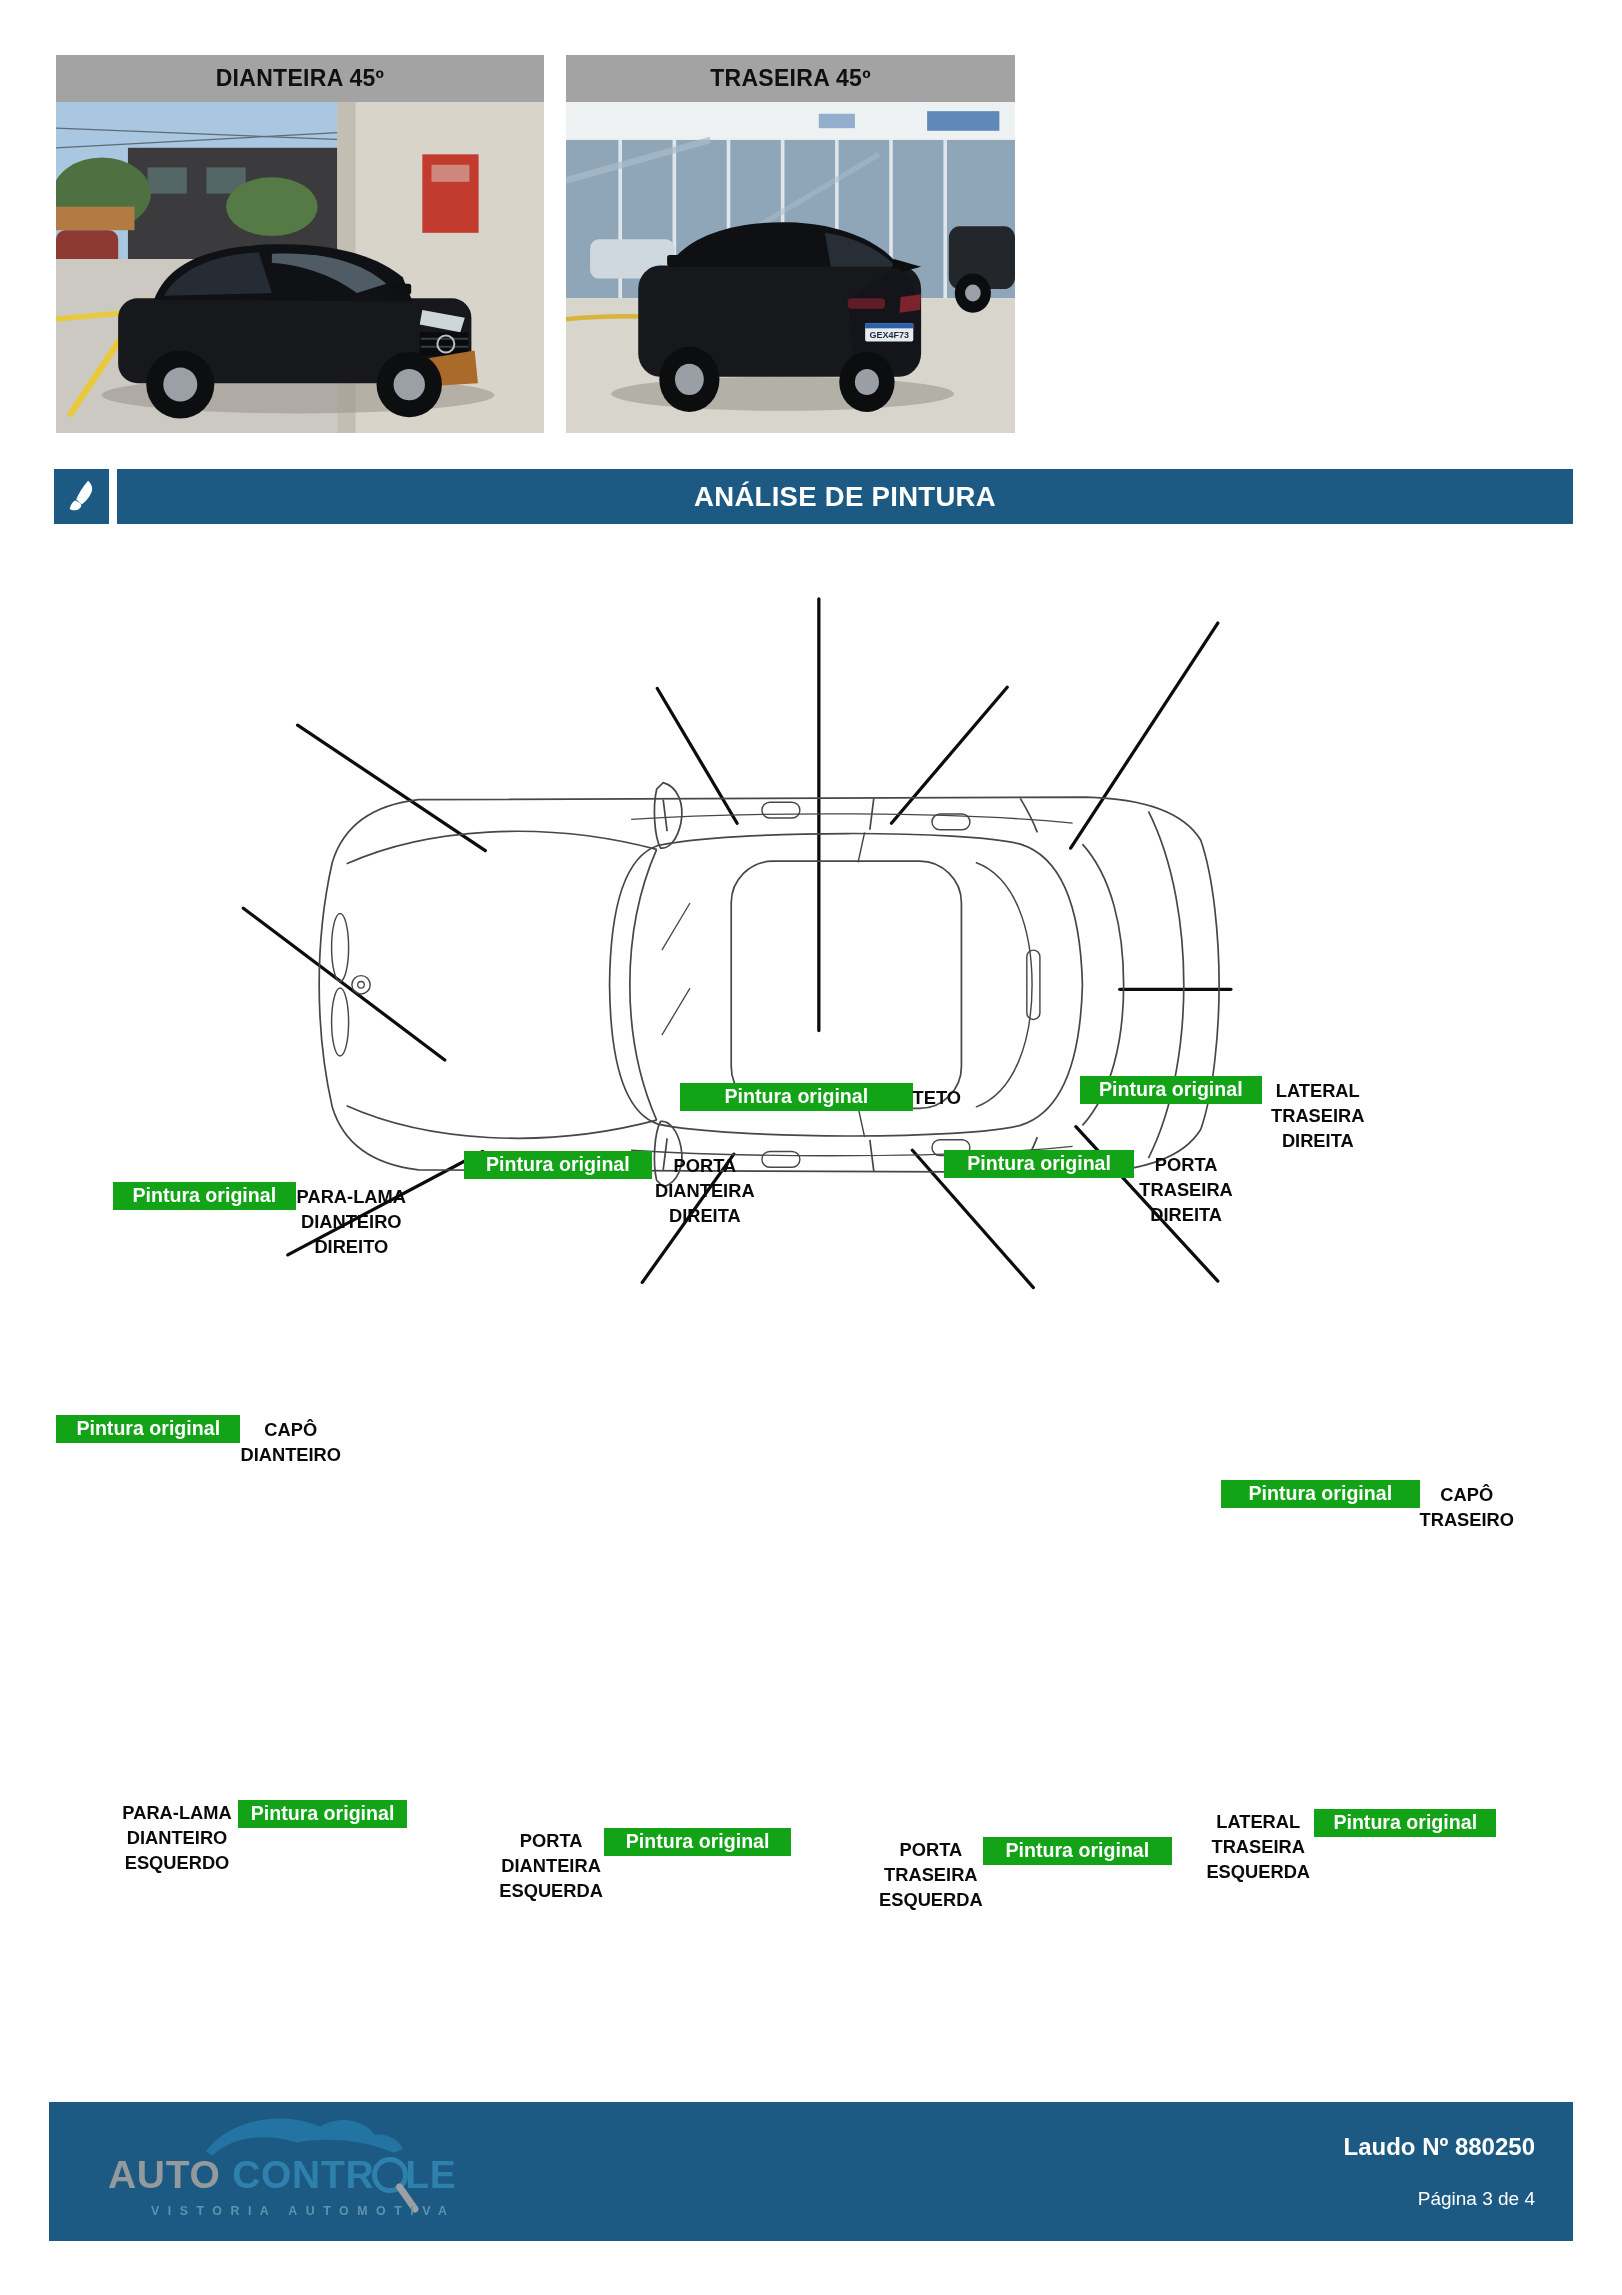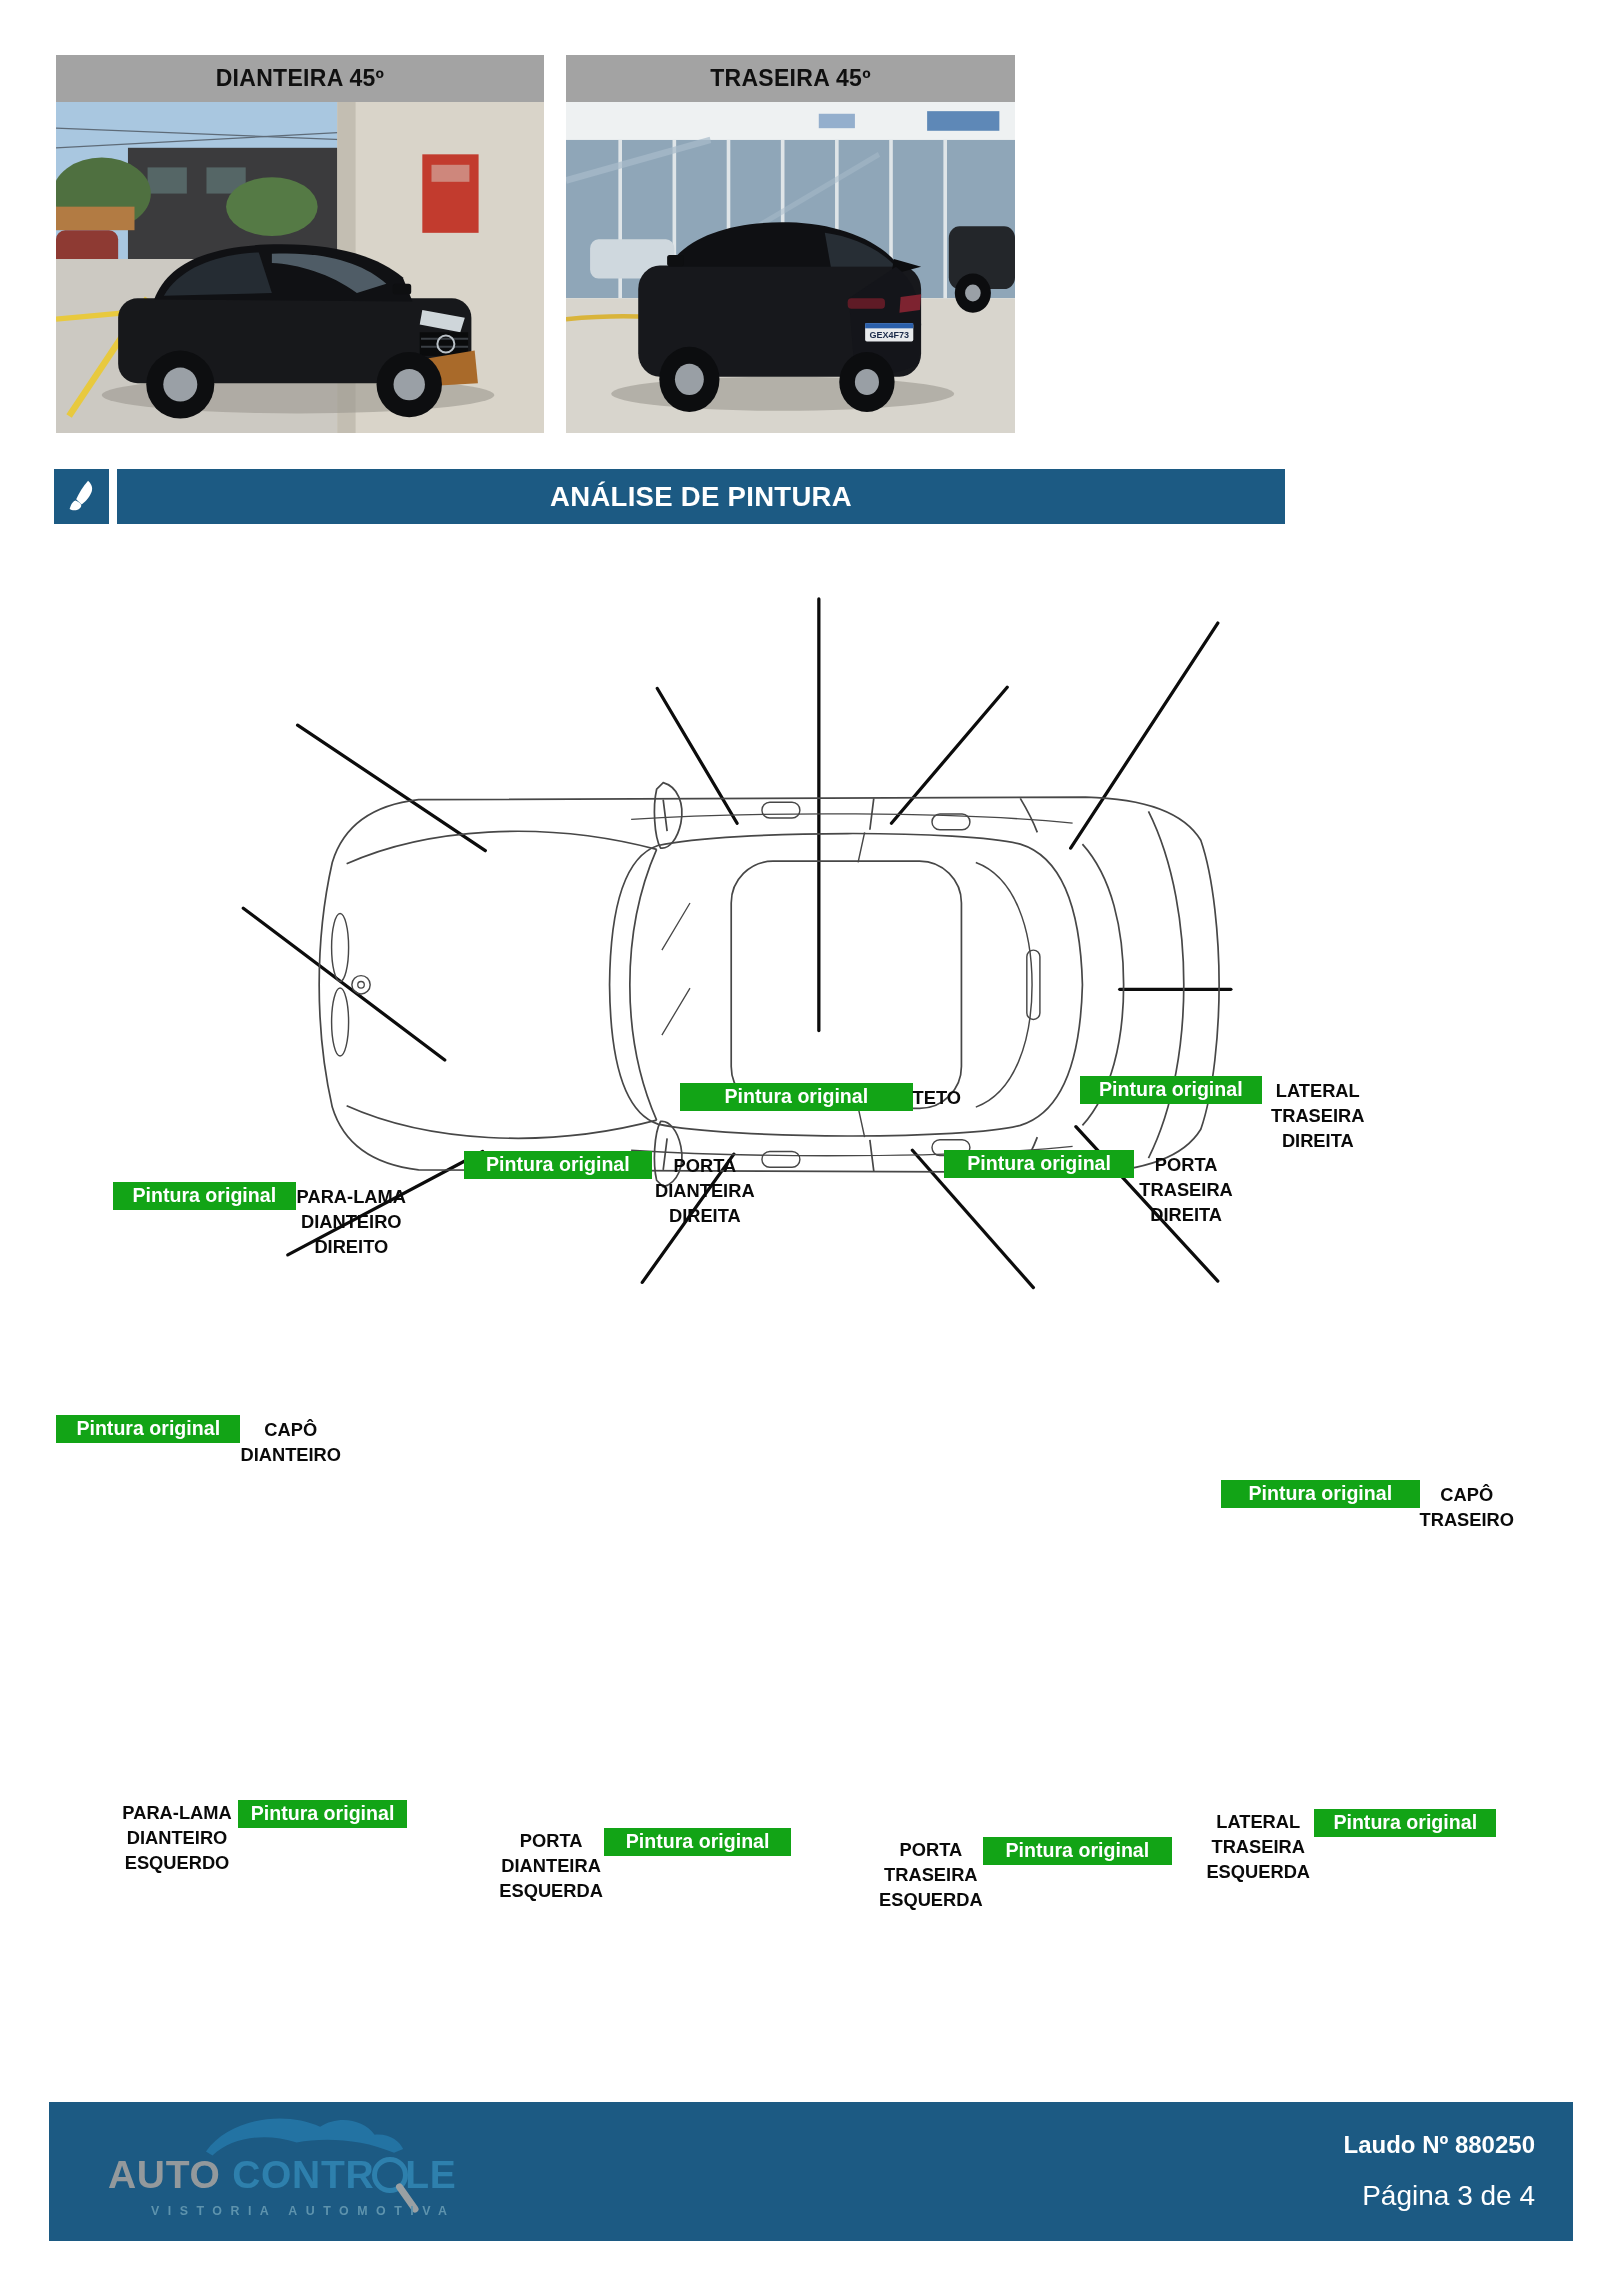--- a/index.html
+++ b/index.html
@@ -10,21 +10,21 @@
   .photo-card{position:absolute;top:55px;}
   .photo-card.front{left:56px;width:488px;}
   .photo-card.rear{left:566px;width:449px;}
   .photo-caption{height:47px;background:#a3a3a3;display:flex;align-items:center;justify-content:center;
                  font-size:23px;font-weight:bold;color:#101010;letter-spacing:0.3px;}
   .photo-frame{display:block;width:100%;height:331px;}
 
   
   .sec-icon{position:absolute;left:54px;top:469px;width:55px;height:55px;background:var(--bar,#1c5a83);
             display:flex;align-items:center;justify-content:center;}
-  .sec-bar{position:absolute;left:117px;top:469px;width:1168px;height:55px;background:var(--bar,#1c5a83);
+  .sec-bar{position:absolute;left:117px;top:469px;width:1456px;height:55px;background:var(--bar,#1c5a83);
            display:flex;align-items:center;justify-content:center;}
   .sec-title{color:#ffffff;font-size:27.5px;font-weight:bold;letter-spacing:0.3px;}
 
   
   .diagram{position:absolute;left:0;top:543px;width:1622px;height:877px;}
   .diagram svg.wire{position:absolute;left:0;top:0;width:1622px;height:877px;}
   .plabel{position:absolute;display:flex;text-align:center;}
   .pill{width:100%;box-sizing:border-box;height:27.5px;line-height:27.5px;background:var(--green,#12a416);
         color:#ffffff;font-size:19.6px;font-weight:bold;}
   .pname{font-size:18.3px;font-weight:bold;color:#0a0a0a;line-height:25px;padding-top:2px;}
@@ -50,21 +50,21 @@
   .brand-auto{color:#93999c;}
   .brand-controle{color:#2e80ad;}
   .brand-o{position:relative;color:transparent;}
   .brand-ring{position:absolute;left:-2.6px;top:3.9px;width:26px;height:26px;border:5.9px solid #2e80ad;border-radius:50%;}
   .brand-handle{position:absolute;left:19.6px;top:31px;width:7.2px;height:34px;background:#9aa0a3;border-radius:3.9px;
                 transform:rotate(-35deg);transform-origin:top center;}
   .brand-tagline{position:absolute;left:43px;top:90px;font-size:12.4px;letter-spacing:8.5px;color:#5e93ad;font-weight:bold;}
   .refs{position:absolute;right:38px;top:0;height:100%;display:flex;flex-direction:column;justify-content:space-around;
         align-items:flex-end;padding:18.3px 0;box-sizing:border-box;}
   .laudo{color:#ffffff;font-size:24px;font-weight:bold;}
-  .pagenum{color:#ffffff;font-size:28px;}
+  .pagenum{color:#ffffff;font-size:19px;}
 </style>
 </head>
 <body>
 
 <div class="page">
 
   <div class="photo-card front">
     <div class="photo-caption">DIANTEIRA 45º</div>
     <svg class="photo-frame" viewBox="0 0 746 506" preserveAspectRatio="none">
       <rect x="0" y="0" width="746" height="240" fill="#a9c7e0"></rect>

